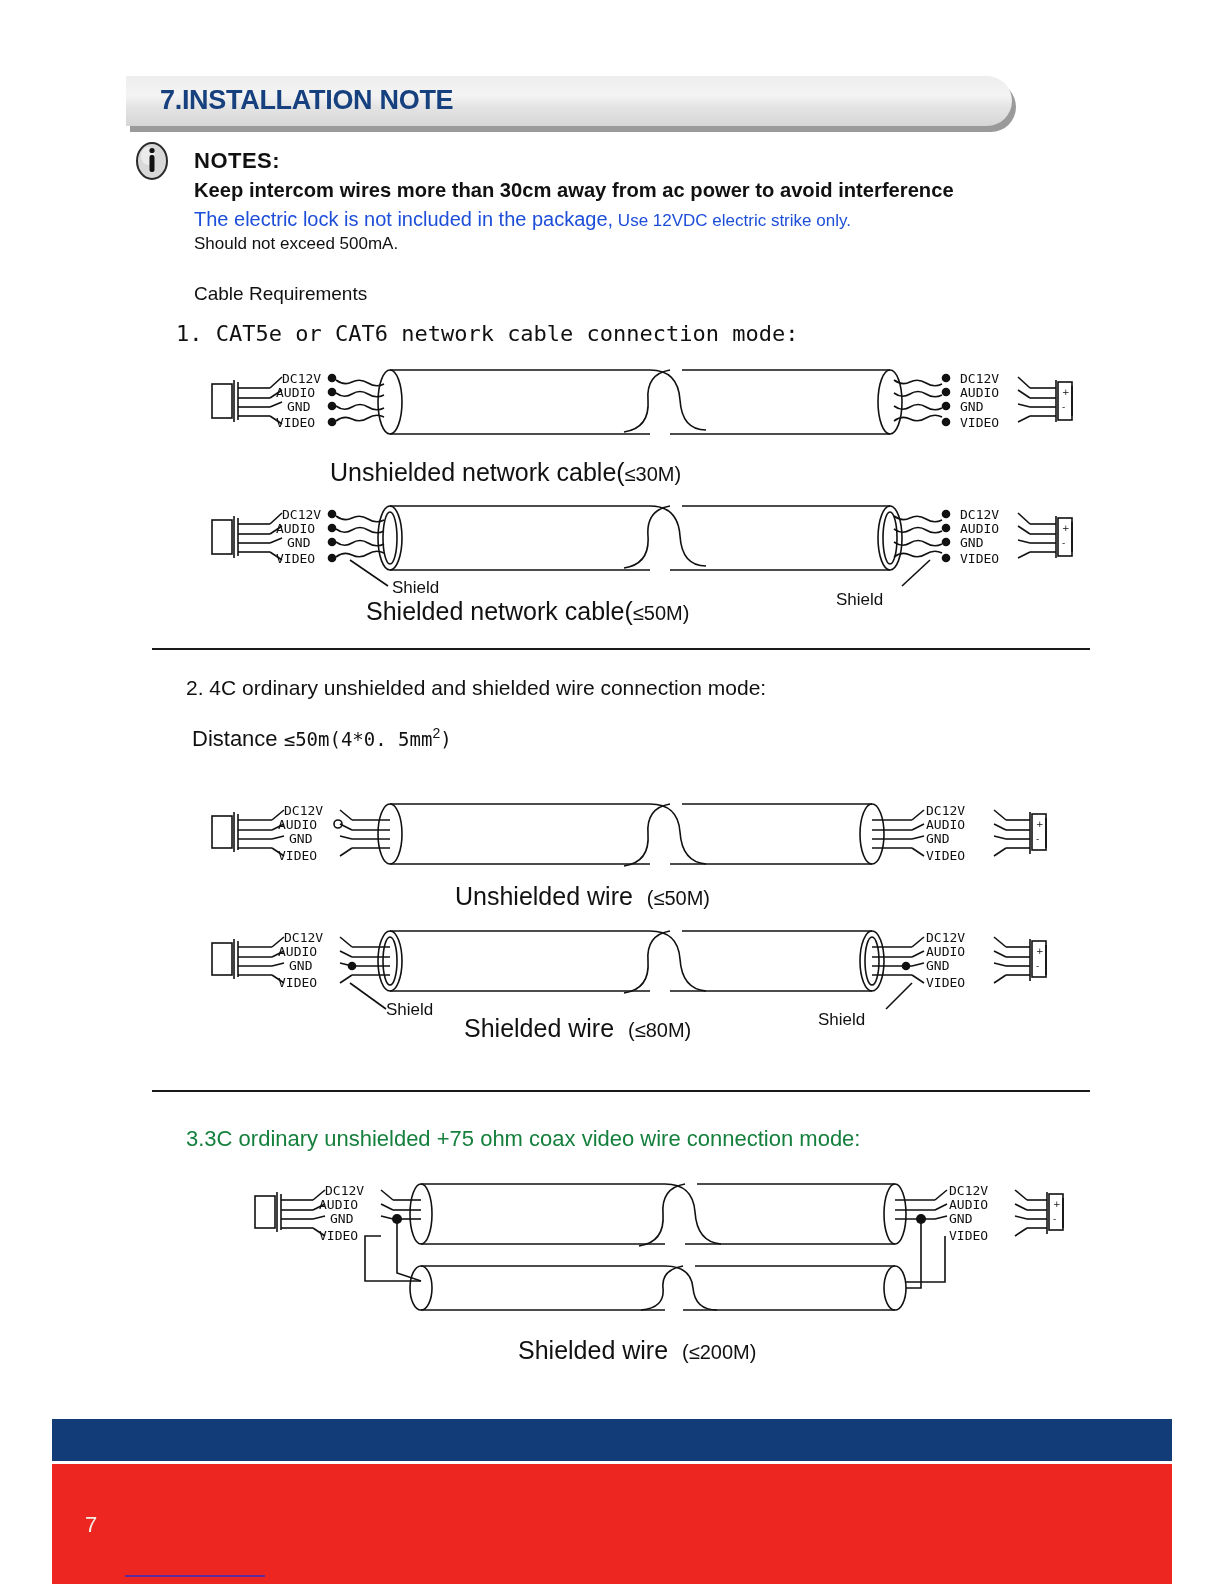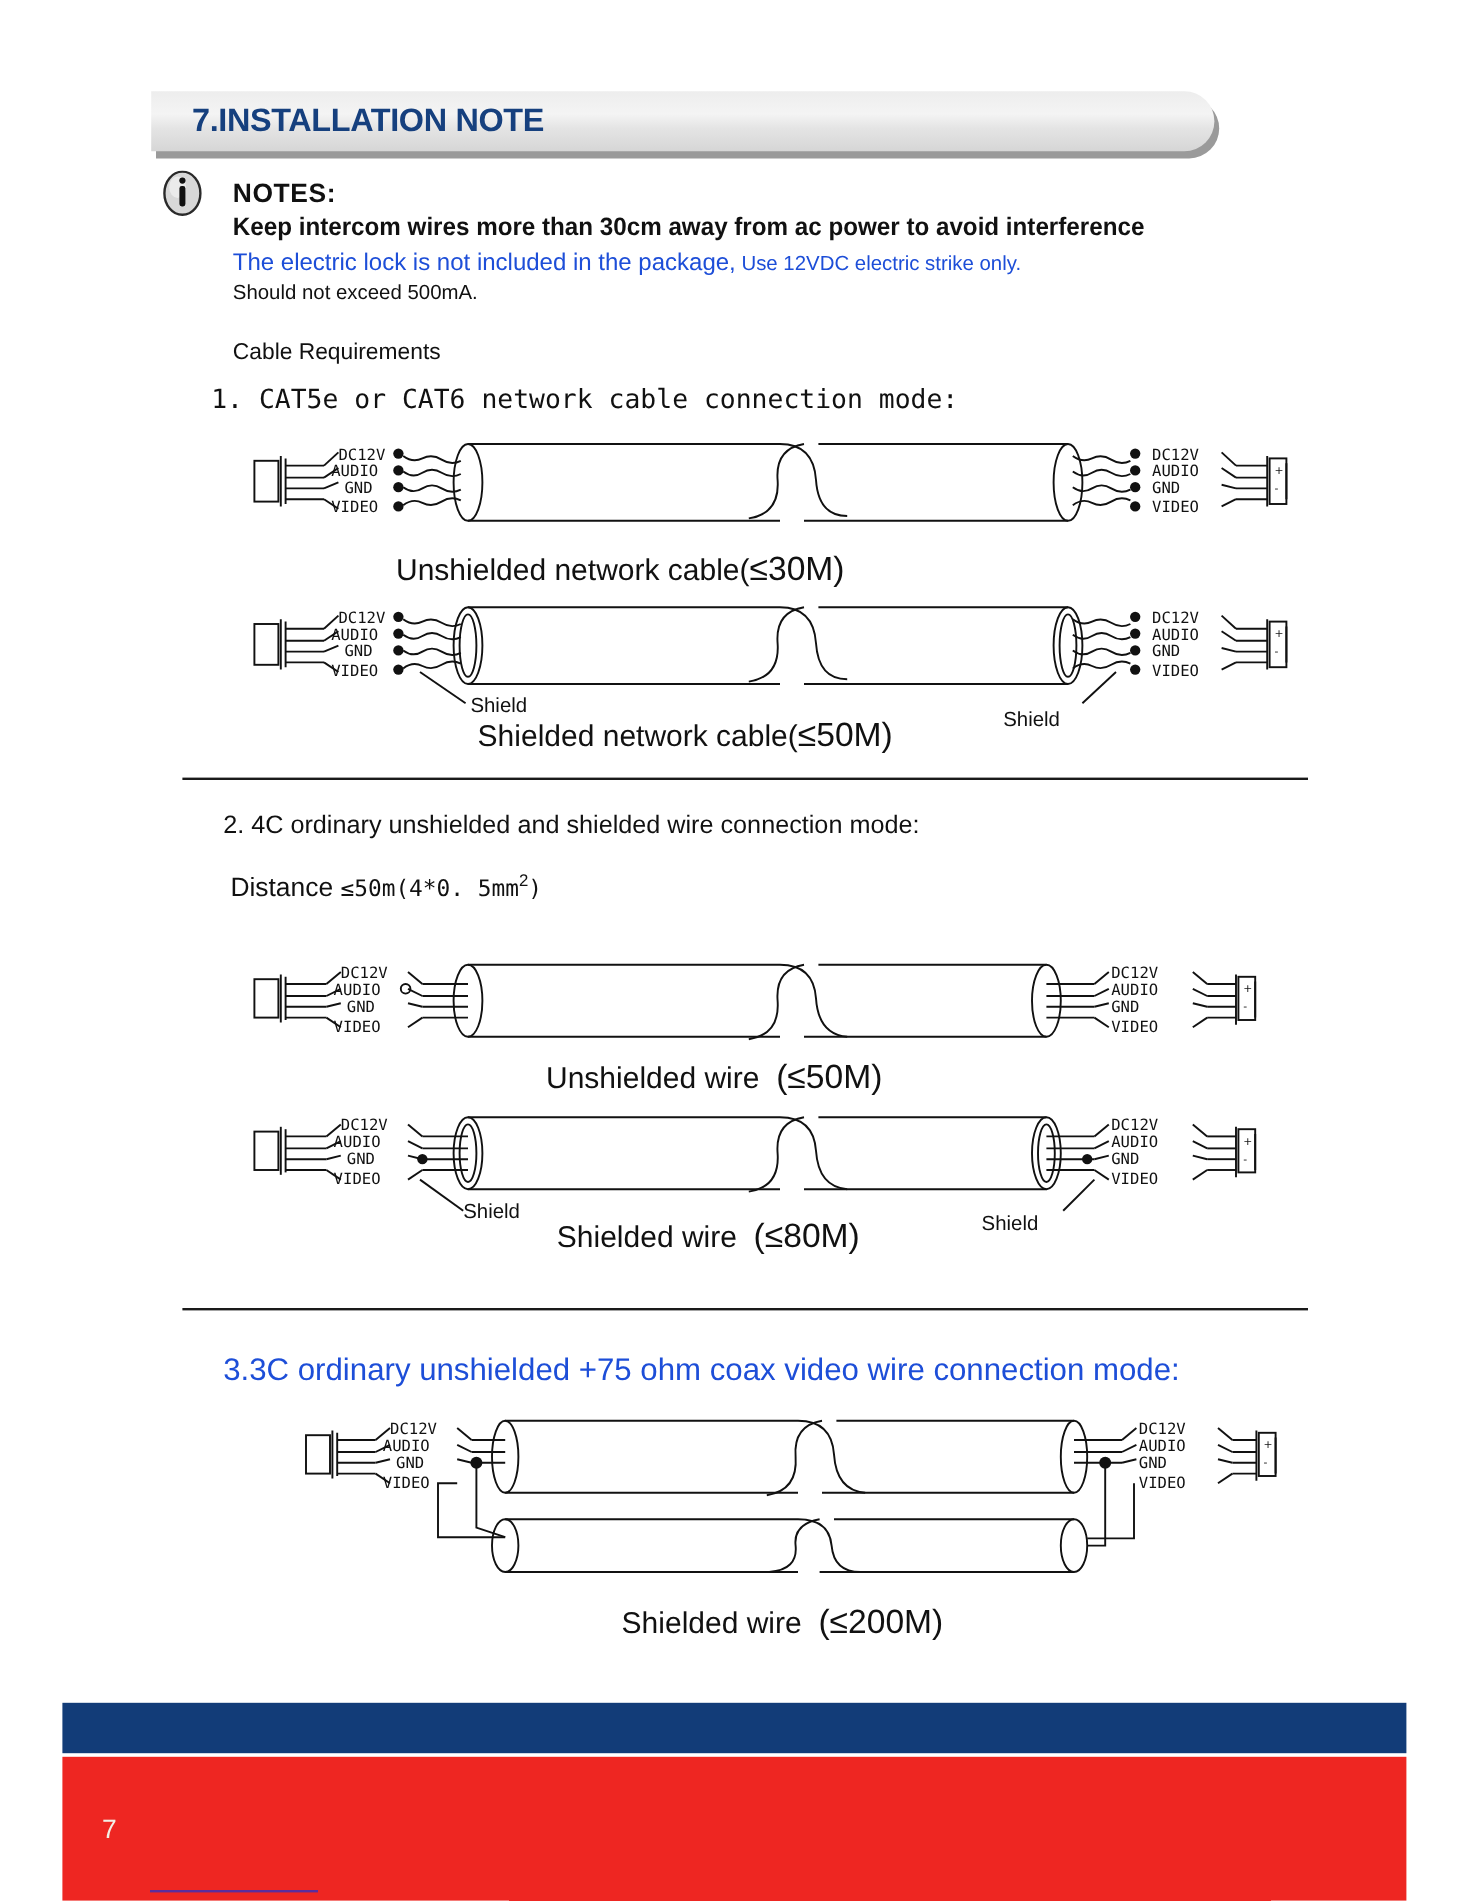--- a/index.html
+++ b/index.html
@@ -43,25 +43,25 @@
 
   
   .sec1-h{
     position:absolute;left:176px;top:321px;font-size:22px;color:#111;
     font-family:"DejaVu Sans Mono",monospace;letter-spacing:0px;white-space:nowrap;
   }
   .sec2-h{position:absolute;left:186px;top:676px;font-size:21px;color:#111;white-space:nowrap;}
   .sec2-dist{position:absolute;left:192px;top:725px;font-size:22px;color:#111;white-space:nowrap;}
   .sec2-dist .mono{font-family:"DejaVu Sans Mono",monospace;font-size:19px;}
   .sec2-dist sup{font-size:14px;}
-  .sec3-h{position:absolute;left:186px;top:1126px;font-size:26px;color:#1d4ed8;white-space:nowrap;}
+  .sec3-h{position:absolute;left:186px;top:1126px;font-size:22px;color:#15803d;white-space:nowrap;}
 
   
   .cap{position:absolute;font-size:25px;color:#111;white-space:nowrap;}
-  .cap .sub{font-size:28px;}
+  .cap .sub{font-size:20px;}
   .shield-lbl{position:absolute;font-size:17px;color:#111;white-space:nowrap;}
 
   
   .rule{position:absolute;height:2px;background:#1a1a1a;}
 
   
   .foot-navy{position:absolute;left:52px;top:1419px;width:1120px;height:42px;background:#123c78;}
   .foot-red{position:absolute;left:52px;top:1464px;width:1120px;height:120px;background:#ee2622;}
   .foot-page{
     position:absolute;left:85px;top:1512px;font-size:22px;color:#f2efe6;
@@ -249,21 +249,21 @@
       </g>
       <g fill="#111" font-family="DejaVu Sans, sans-serif" font-size="9">
         <text x="862" y="33">+</text>
         <text x="862" y="48">-</text>
       </g>
     </svg>
   </div>
   <div class="shield-lbl" style="left:392px;top:578px;">Shield</div>
   <div class="shield-lbl" style="left:836px;top:590px;">Shield</div>
 
-  <div class="cap" style="left:366px;top:597px;margin-left:32px;">
+  <div class="cap" style="left:366px;top:597px;">
     <span>Shielded network cable(</span><span class="sub">≤50M)</span>
   </div>
 
   <div class="rule" style="left:152px;top:648px;width:938px;"></div>
 
   <div class="sec2-h">2. 4C ordinary unshielded and shielded wire connection mode:</div>
   <div class="sec2-dist">
     <span>Distance</span>
     <span class="mono">≤50m</span><span class="mono">(4*0. 5mm</span><sup>2</sup><span class="mono">)</span>
   </div>

